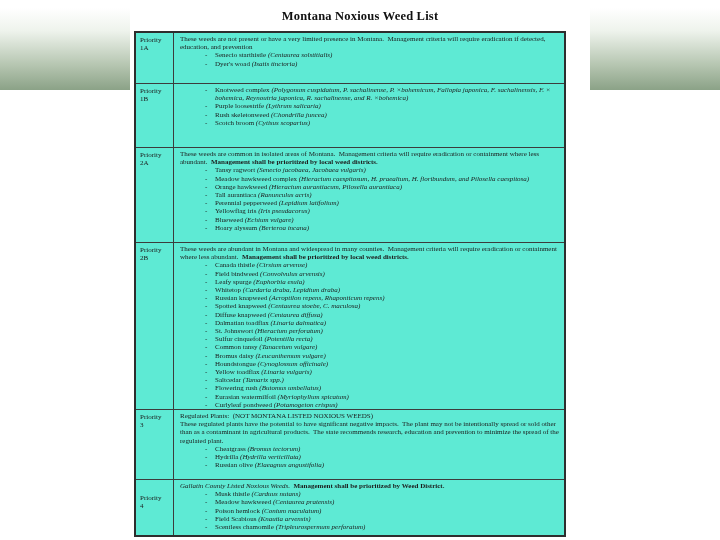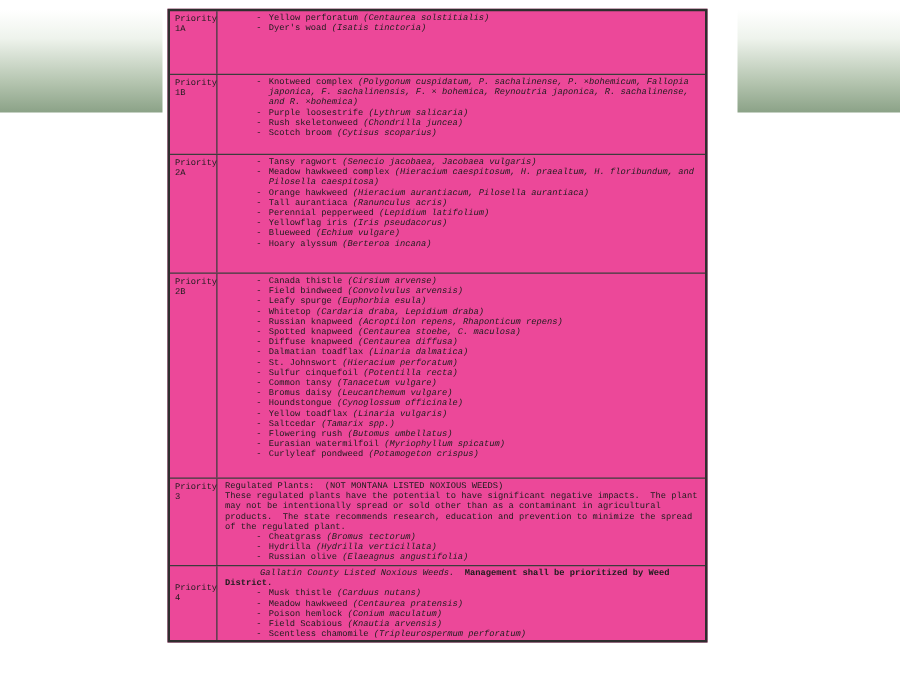--- a/index.html
+++ b/index.html
@@ -19,74 +19,75 @@
     position:absolute; left:130px; top:0; width:460px; height:540px;
     background:#ffffff;
   }
   .doc-title {
     text-align:center; font-weight:bold; font-size:12.5px;
     padding-top:9px; letter-spacing:0.2px; color:#111;
   }
   .weed-table {
     margin:7px 0 0 4px; width:432px;
     border:2px solid #2e2e2e;
-    background:#ec4899;
+    background:#5eead4;
     box-sizing:border-box;
-    font-family:Liberation Mono, monospace;
   }
   .t-row { display:flex; border-bottom:1px solid #3c3c3c; }
   .t-row:last-child { border-bottom:none; }
   .p-cell {
     flex:0 0 38px; width:38px;
     border-right:1px solid #3c3c3c;
     padding:3px 2px 0 4px;
     font-size:7px; line-height:8.2px;
     white-space:pre-line;
     box-sizing:border-box;
   }
   .c-cell {
     flex:1;
     padding:2px 5px 0 6px;
     font-size:7px; line-height:8.2px;
   }
   .intro { }
   .in-n, .in-i { white-space:pre-wrap; }
-  .in-i { font-style:italic;margin-left:28px; }
+  .in-i { font-style:italic; }
   .in-b { font-weight:bold; }
   .item { display:flex; }
   .dash { flex:0 0 10px; margin-left:25px; }
   .itx { flex:1; }
   .sci { font-style:italic; }
   
   .r0 { min-height:50px; }
   .r1 { min-height:63px; }
   .r2 { min-height:94px; }
   .r3 { min-height:163px; }
   .r4 { min-height:69px; }
   .r5 { min-height:55px; }
   .r5 .p-cell { padding-top:14px; }
 </style>
 </head>
 <body>
 
 <div class="band"></div>
 
 <div class="page">
+  <div class="doc-title">Montana Noxious Weed List</div>
 
   <div class="weed-table">
 
     <div class="t-row r0">
       <div class="p-cell"><span>Priority
 1A</span></div>
       <div class="c-cell">
-        <div class="items">
-
-        <div class="item">
-              <span class="dash">-</span>
-              <span class="itx"><span class="common">Yellow perforatum </span><i class="sci">(Centaurea solstitialis)</i></span>
+        <div class="intro"><span class="in-n">These weeds are not present or have a very limited presence in Montana.  Management criteria will require eradication if detected, education, and prevention</span><span class="in-i"></span><span class="in-b"></span></div>
+        <div class="items">
+
+        <div class="item">
+              <span class="dash">-</span>
+              <span class="itx"><span class="common">Senecio starthistle </span><i class="sci">(Centaurea solstitialis)</i></span>
             </div>
             <div class="item">
               <span class="dash">-</span>
               <span class="itx"><span class="common">Dyer's woad </span><i class="sci">(Isatis tinctoria)</i></span>
             </div>
           </div>
       </div>
     </div>
 
     <div class="t-row r1">
@@ -112,20 +113,21 @@
               <span class="itx"><span class="common">Scotch broom </span><i class="sci">(Cytisus scoparius)</i></span>
             </div>
           </div>
       </div>
     </div>
 
     <div class="t-row r2">
       <div class="p-cell"><span>Priority
 2A</span></div>
       <div class="c-cell">
+        <div class="intro"><span class="in-n">These weeds are common in isolated areas of Montana.  Management criteria will require eradication or containment where less abundant.  </span><span class="in-i"></span><span class="in-b">Management shall be prioritized by local weed districts.</span></div>
         <div class="items">
 
         <div class="item">
               <span class="dash">-</span>
               <span class="itx"><span class="common">Tansy ragwort </span><i class="sci">(Senecio jacobaea, Jacobaea vulgaris)</i></span>
             </div>
             <div class="item">
               <span class="dash">-</span>
               <span class="itx"><span class="common">Meadow hawkweed complex </span><i class="sci">(Hieracium caespitosum, H. praealtum, H. floribundum, and Pilosella caespitosa)</i></span>
             </div>
@@ -154,20 +156,21 @@
               <span class="itx"><span class="common">Hoary alyssum </span><i class="sci">(Berteroa incana)</i></span>
             </div>
           </div>
       </div>
     </div>
 
     <div class="t-row r3">
       <div class="p-cell"><span>Priority
 2B</span></div>
       <div class="c-cell">
+        <div class="intro"><span class="in-n">These weeds are abundant in Montana and widespread in many counties.  Management criteria will require eradication or containment where less abundant.  </span><span class="in-i"></span><span class="in-b">Management shall be prioritized by local weed districts.</span></div>
         <div class="items">
 
         <div class="item">
               <span class="dash">-</span>
               <span class="itx"><span class="common">Canada thistle </span><i class="sci">(Cirsium arvense)</i></span>
             </div>
             <div class="item">
               <span class="dash">-</span>
               <span class="itx"><span class="common">Field bindweed </span><i class="sci">(Convolvulus arvensis)</i></span>
             </div>

